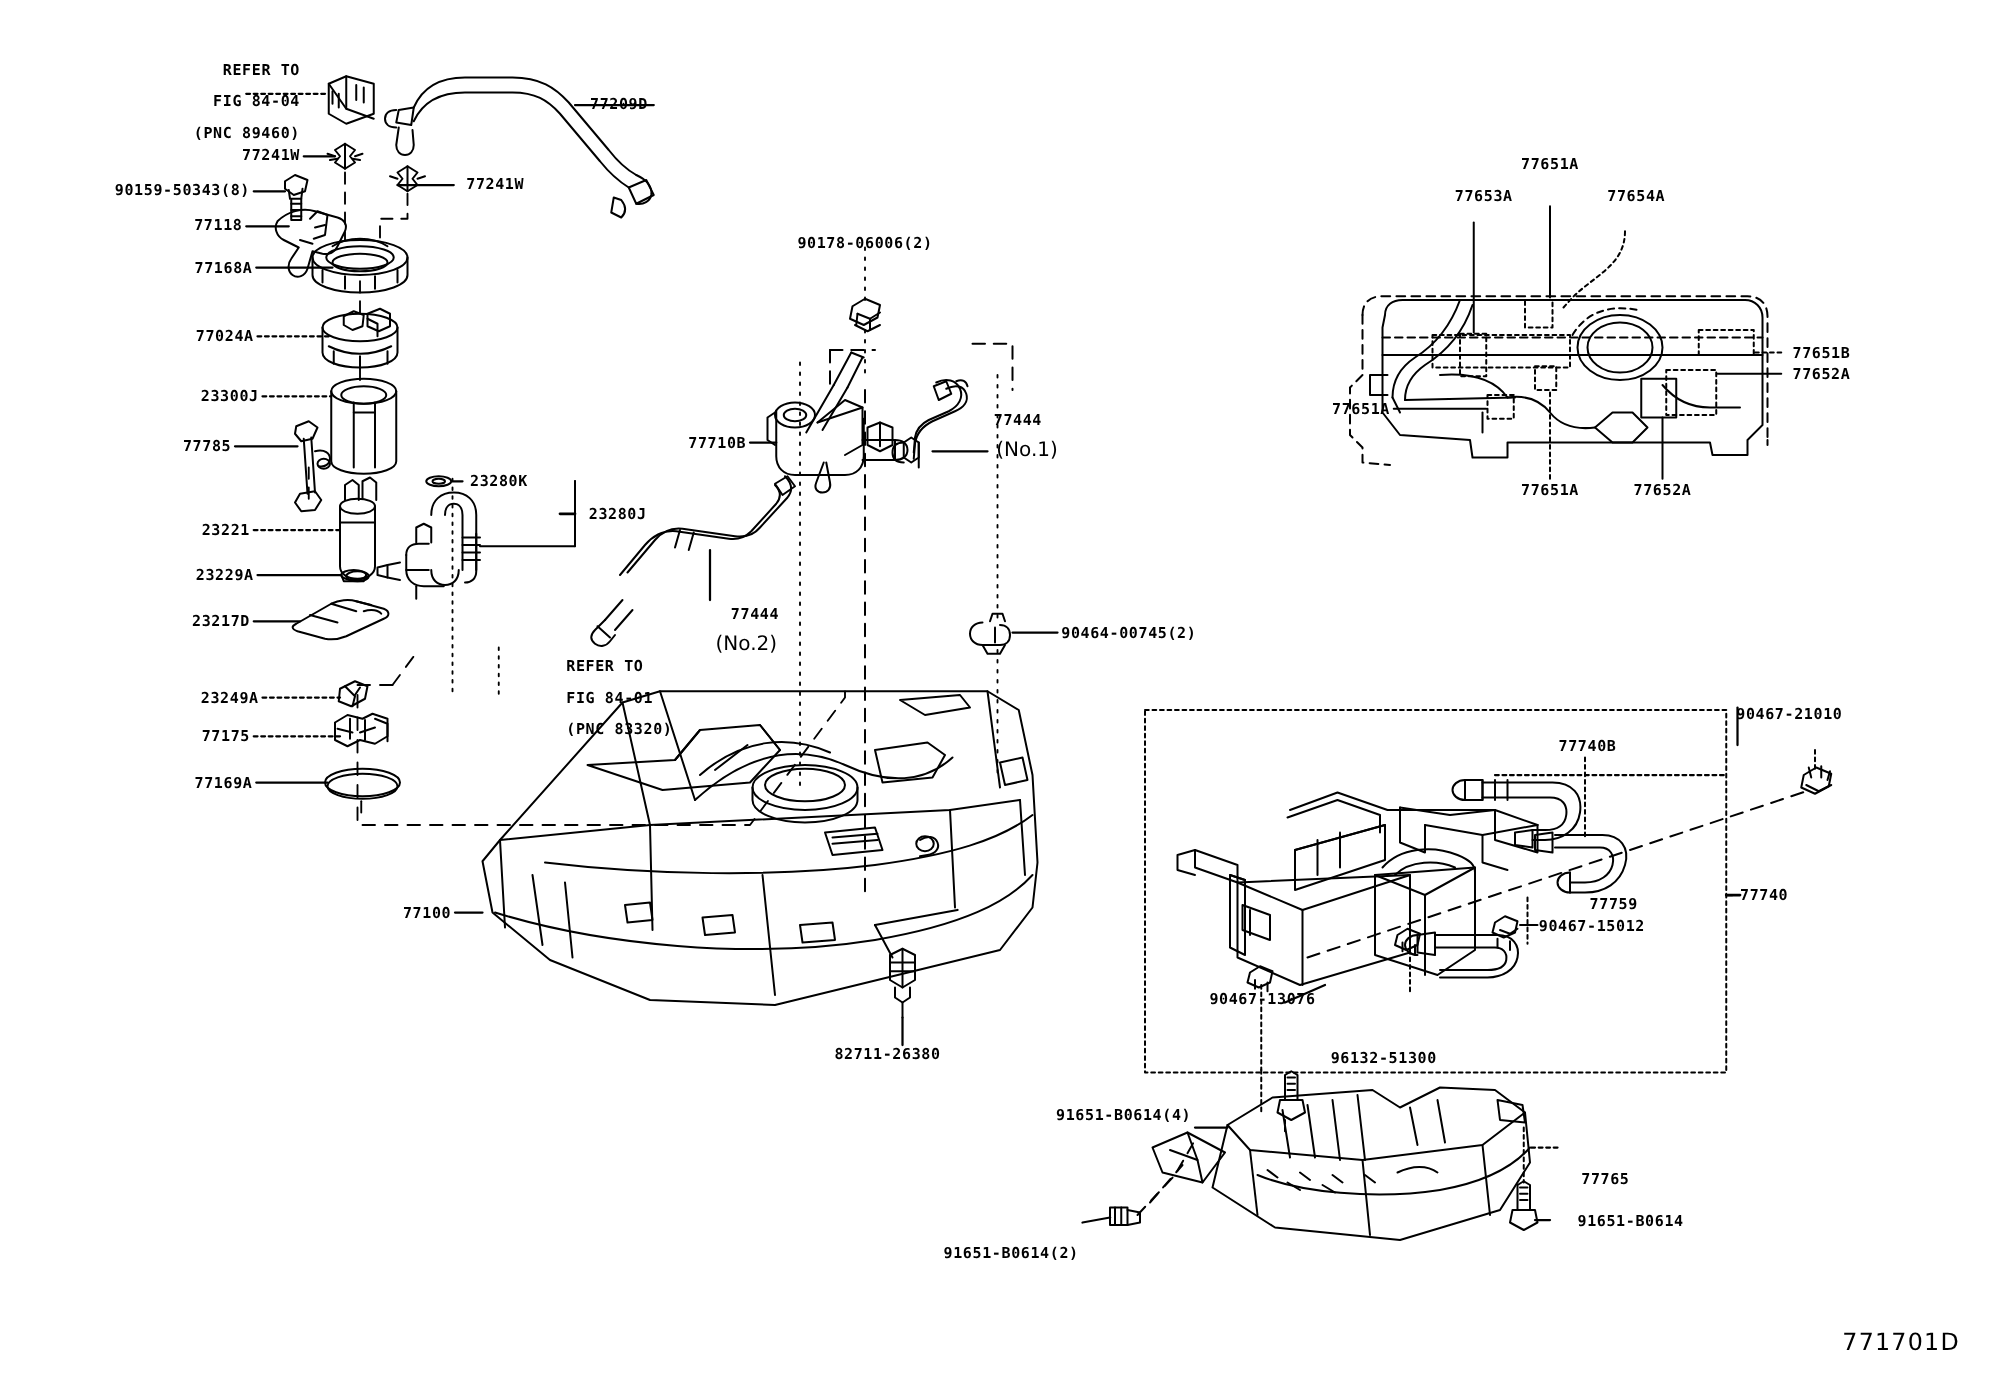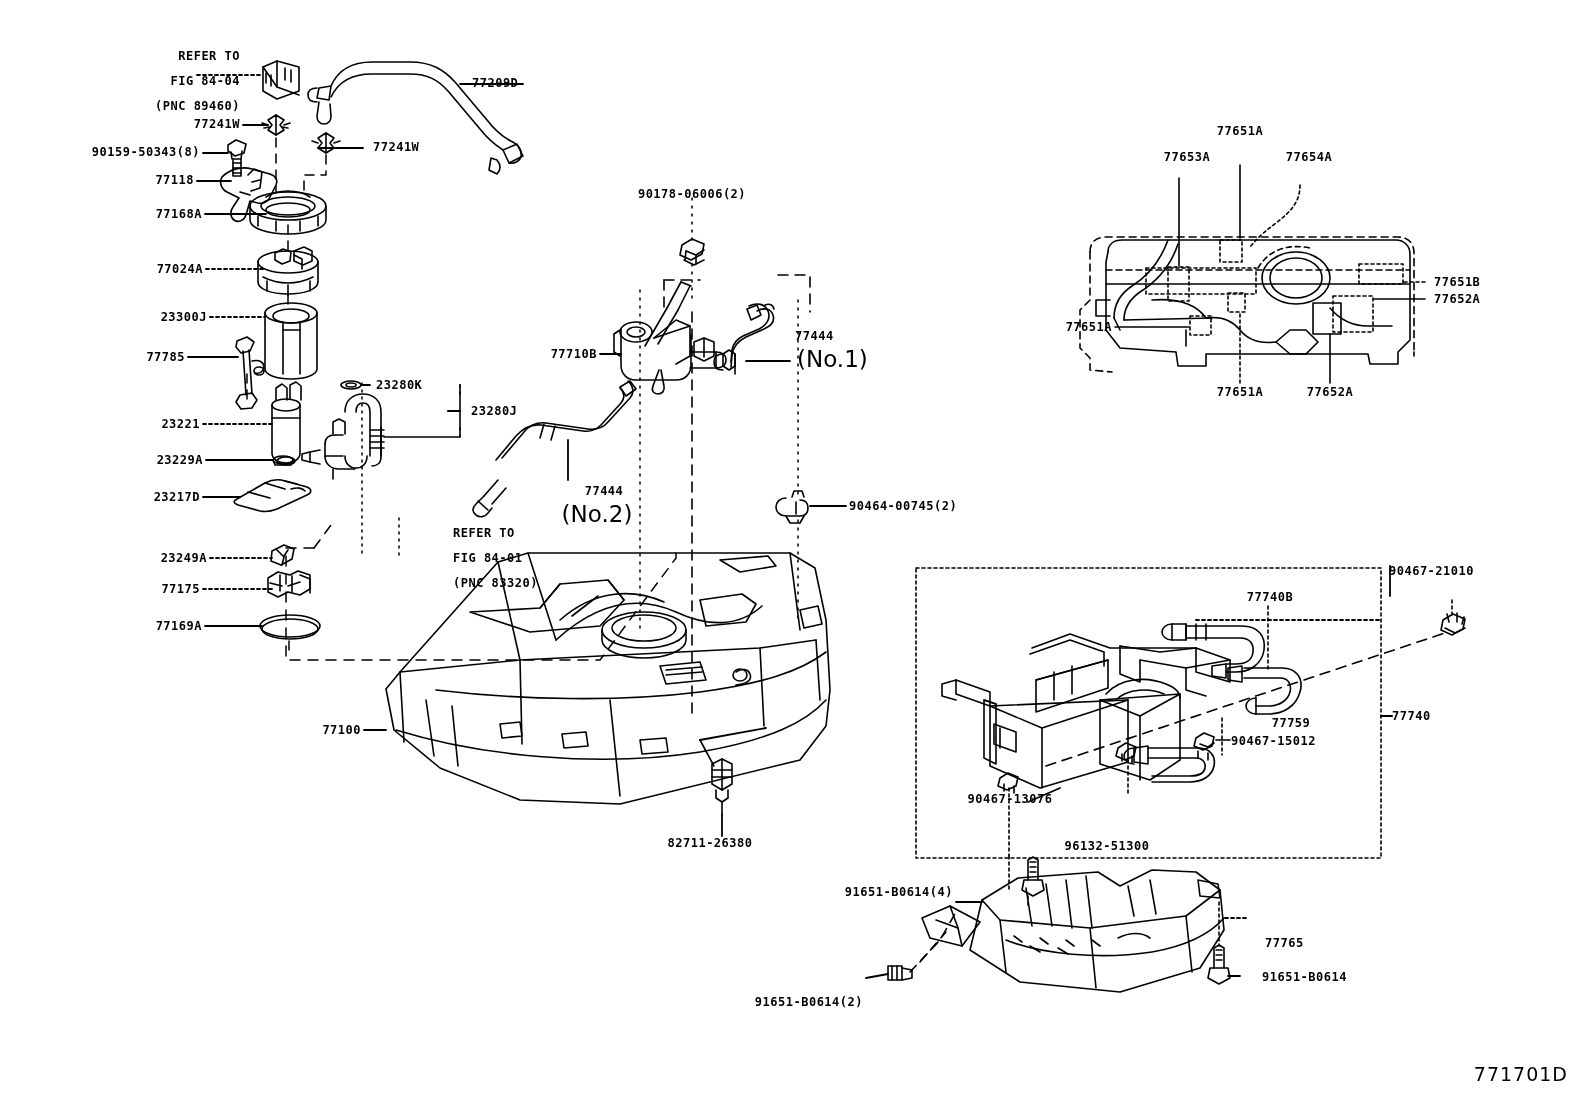--- a/index.html
+++ b/index.html
@@ -21,21 +21,21 @@
     letter-spacing:0.5px;
     line-height:23px;
     white-space:pre;
     color:#000;
   }
   .lbl.r{transform:translateX(-100%);}
   .lbl.c{transform:translateX(-50%);}
   .sub{
     font-family:"DejaVu Sans","Liberation Sans",sans-serif;
     font-weight:400;
-    font-size:23px;
+    font-size:16px;
     letter-spacing:0;
   }
   .refer{line-height:25px;}
   .corner{
     position:absolute;right:24px;bottom:14px;
     font-family:"DejaVu Sans","Liberation Sans",sans-serif;
     font-weight:400;font-size:19px;letter-spacing:1px;
   }
 </style>
 </head>

